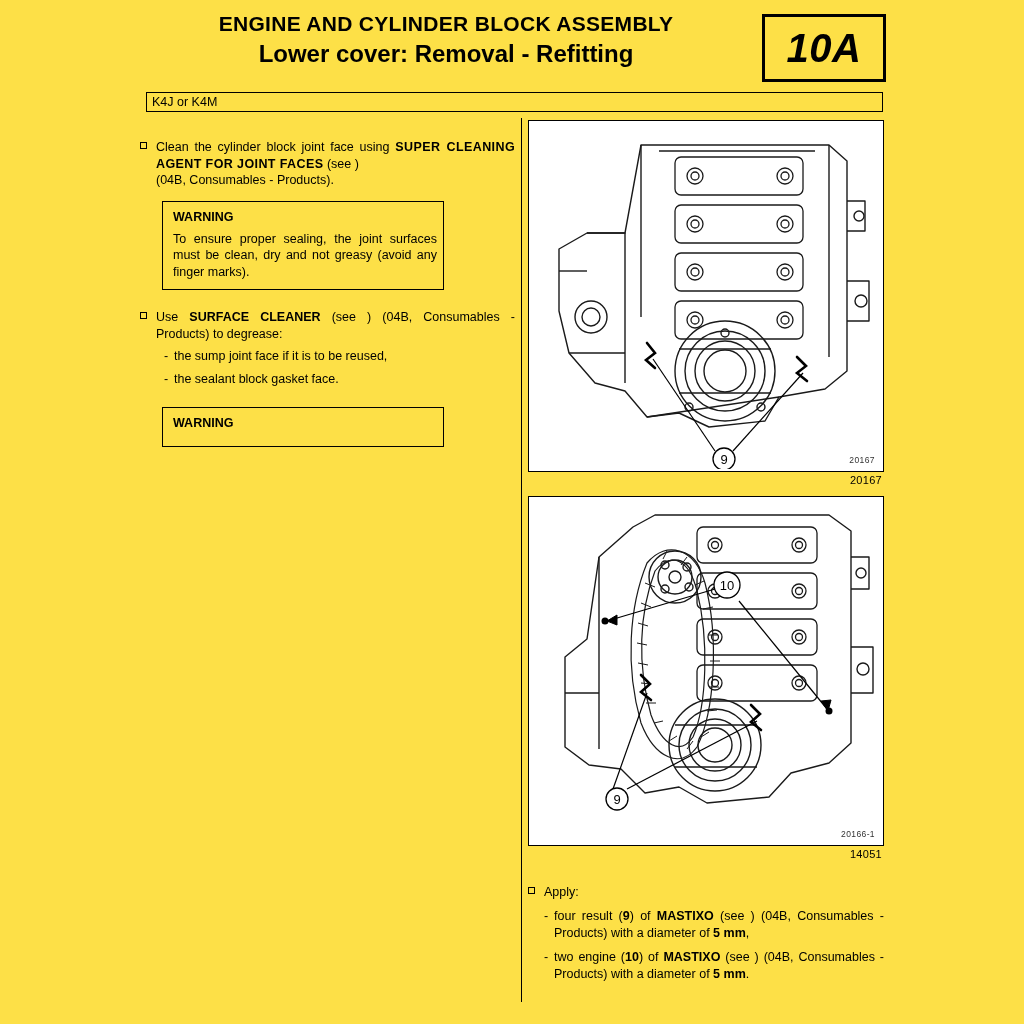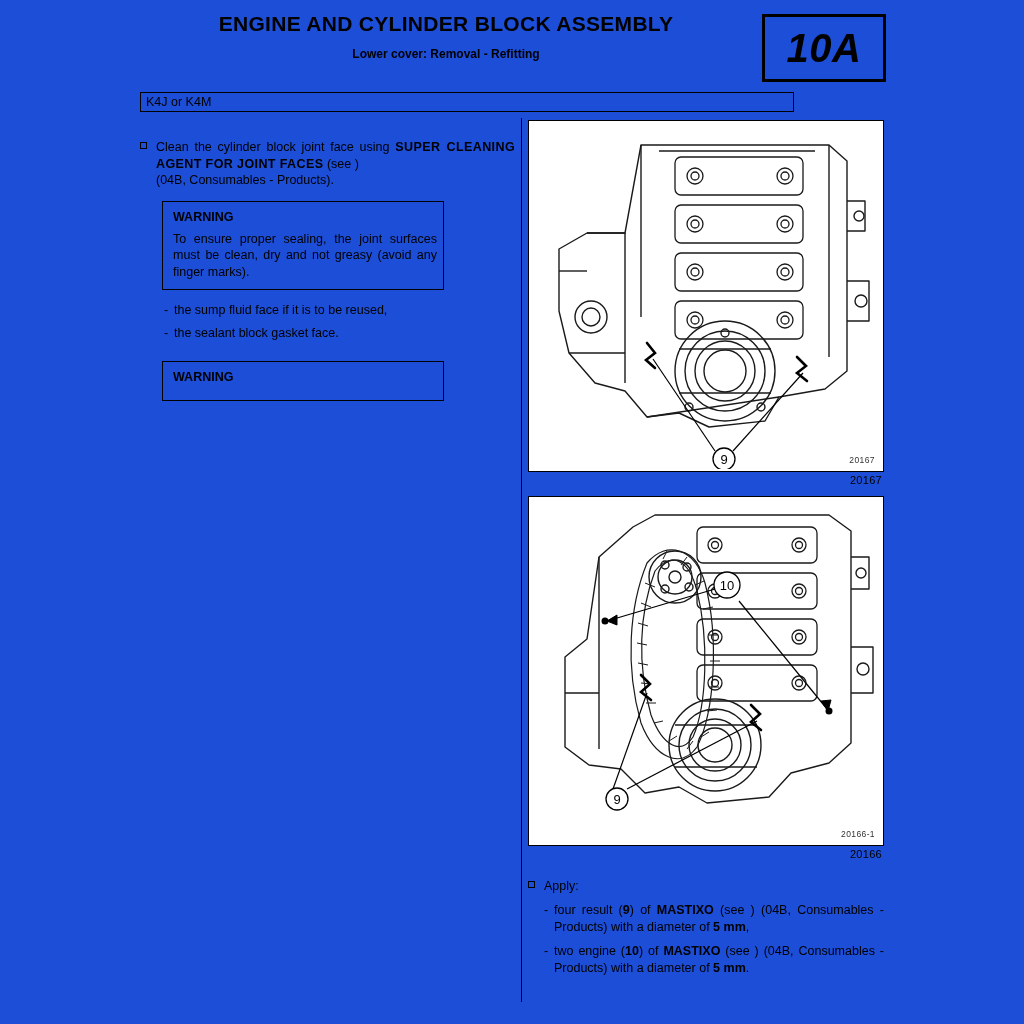--- a/index.html
+++ b/index.html
@@ -13,21 +13,21 @@
     font-family: "Liberation Sans", sans-serif;
     color: #000;
     position: relative;
     overflow: hidden;
   }
   .page {
     position: absolute;
     left: 0; top: 0;
     width: 1024px;
     height: 1024px;
-    background: #1d4ed8;
+    background: #fde047;
   }
 
   
   .header {
     position: absolute;
     left: 146px;
     top: 10px;
     width: 740px;
     height: 78px;
   }
@@ -38,21 +38,21 @@
     text-align: center;
   }
   .title-main {
     font-size: 21px;
     font-weight: bold;
     letter-spacing: 0.3px;
     line-height: 28px;
     white-space: nowrap;
   }
   .title-sub {
-    font-size: 12px;
+    font-size: 24px;
     font-weight: bold;
     line-height: 26px;
     margin-top: 3px;
     white-space: nowrap;
   }
   .section-box {
     position: absolute;
     right: 0;
     top: 4px;
     width: 118px;
@@ -65,23 +65,23 @@
   .section-code {
     font-size: 40px;
     font-weight: bold;
     letter-spacing: 0.5px;
     font-style: italic;
   }
 
   
   .typebar {
     position: absolute;
-    left: 140px;
+    left: 146px;
     top: 92px;
-    width: 654px;
+    width: 737px;
     height: 20px;
     border: 1.5px solid #000;
     box-sizing: border-box;
   }
   .typebar span {
     position: absolute;
     left: 5px;
     top: 2px;
     font-size: 12.5px;
   }
@@ -180,21 +180,21 @@
   }
   .fig-inner-code {
     position: absolute;
     right: 8px;
     bottom: 6px;
     font-size: 8.5px;
     color: #333;
     letter-spacing: 0.4px;
   }
   .apply-block {
-    margin-top: 18px;
+    margin-top: 24px;
   }
   .apply-head {
     position: relative;
     padding-left: 16px;
     font-size: 12.5px;
     line-height: 16.5px;
     margin-bottom: 7px;
   }
   .apply-head .sq {
     position: absolute;
@@ -248,24 +248,28 @@
       <span class="sq"></span>
       <span>Clean the cylinder block joint face using </span><span class="b spaced">SUPER CLEANING AGENT FOR JOINT FACES</span><span> (see )</span><br>
       <span>(04B, Consumables - Products).</span>
     </div>
 
     <div class="warning-box">
       <div class="warning-title">WARNING</div>
       <div class="warning-text">To ensure proper sealing, the joint surfaces must be clean, dry and not greasy (avoid any finger marks).</div>
     </div>
 
+    <div class="bullet-item">
+      <span class="sq"></span>
+      <span>Use </span><span class="b">SURFACE CLEANER</span><span> (see ) (04B, Consumables - Products) to degrease:</span>
+    </div>
 
     <div class="dash-item">
       <span class="dash">-</span>
-      <span>the sump fluid face if it is to be reused,</span>
+      <span>the sump joint face if it is to be reused,</span>
     </div>
     <div class="dash-item">
       <span class="dash">-</span>
       <span>the sealant block gasket face.</span>
     </div>
 
     <div class="warning-box" style="margin-top:20px;">
       <div class="warning-title">WARNING</div>
     </div>
 
@@ -445,21 +449,21 @@
 
         <g stroke="#000" stroke-width="1.2" fill="none">
           <path d="M118 196 L84 292"></path>
           <path d="M228 224 L98 292"></path>
         </g>
         <circle cx="88" cy="302" r="11" fill="#fff" stroke="#000" stroke-width="1.3"></circle>
         <text x="88" y="307" font-family="Liberation Sans, sans-serif" font-size="13" text-anchor="middle" fill="#000">9</text>
       </svg>
       <div class="fig-inner-code">20166-1</div>
     </div>
-    <div class="fig-num">20166</div>
+    <div class="fig-num">14051</div>
 
     <div class="apply-block">
       <div class="apply-head">
         <span class="sq"></span>
         <span>Apply:</span>
       </div>
 
       <div class="apply-item">
         <span class="dash">-</span>
         <span>four result (</span><span class="b">9</span><span>) of </span><span class="b">MASTIXO</span><span> (see ) (04B, Consumables - Products) with a diameter of </span><span class="b">5 mm</span><span>,</span>

